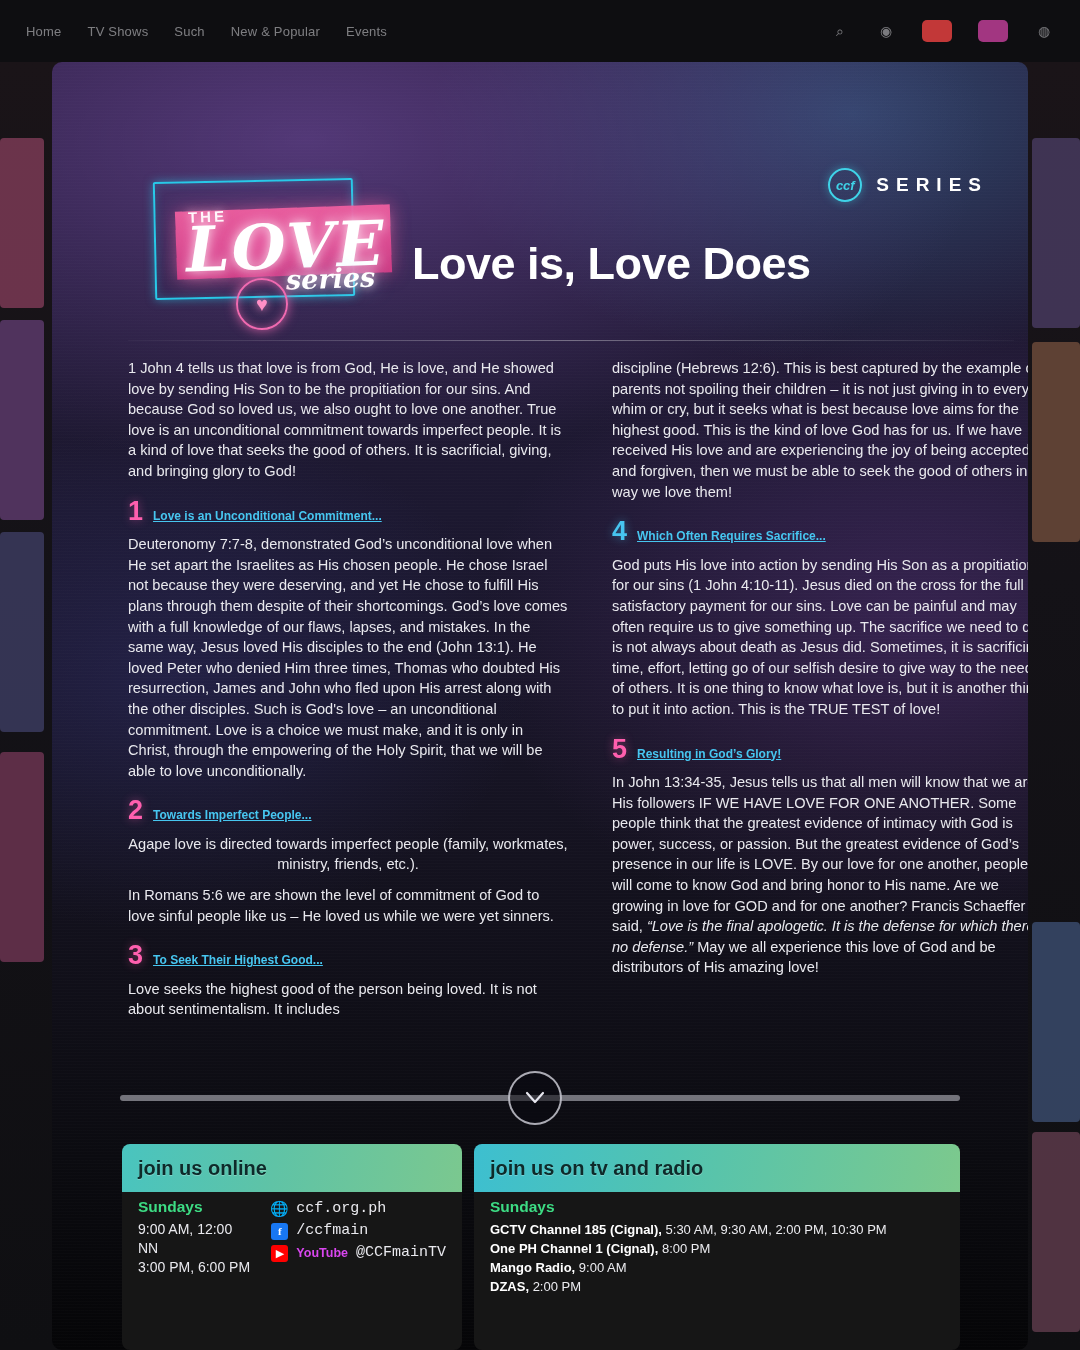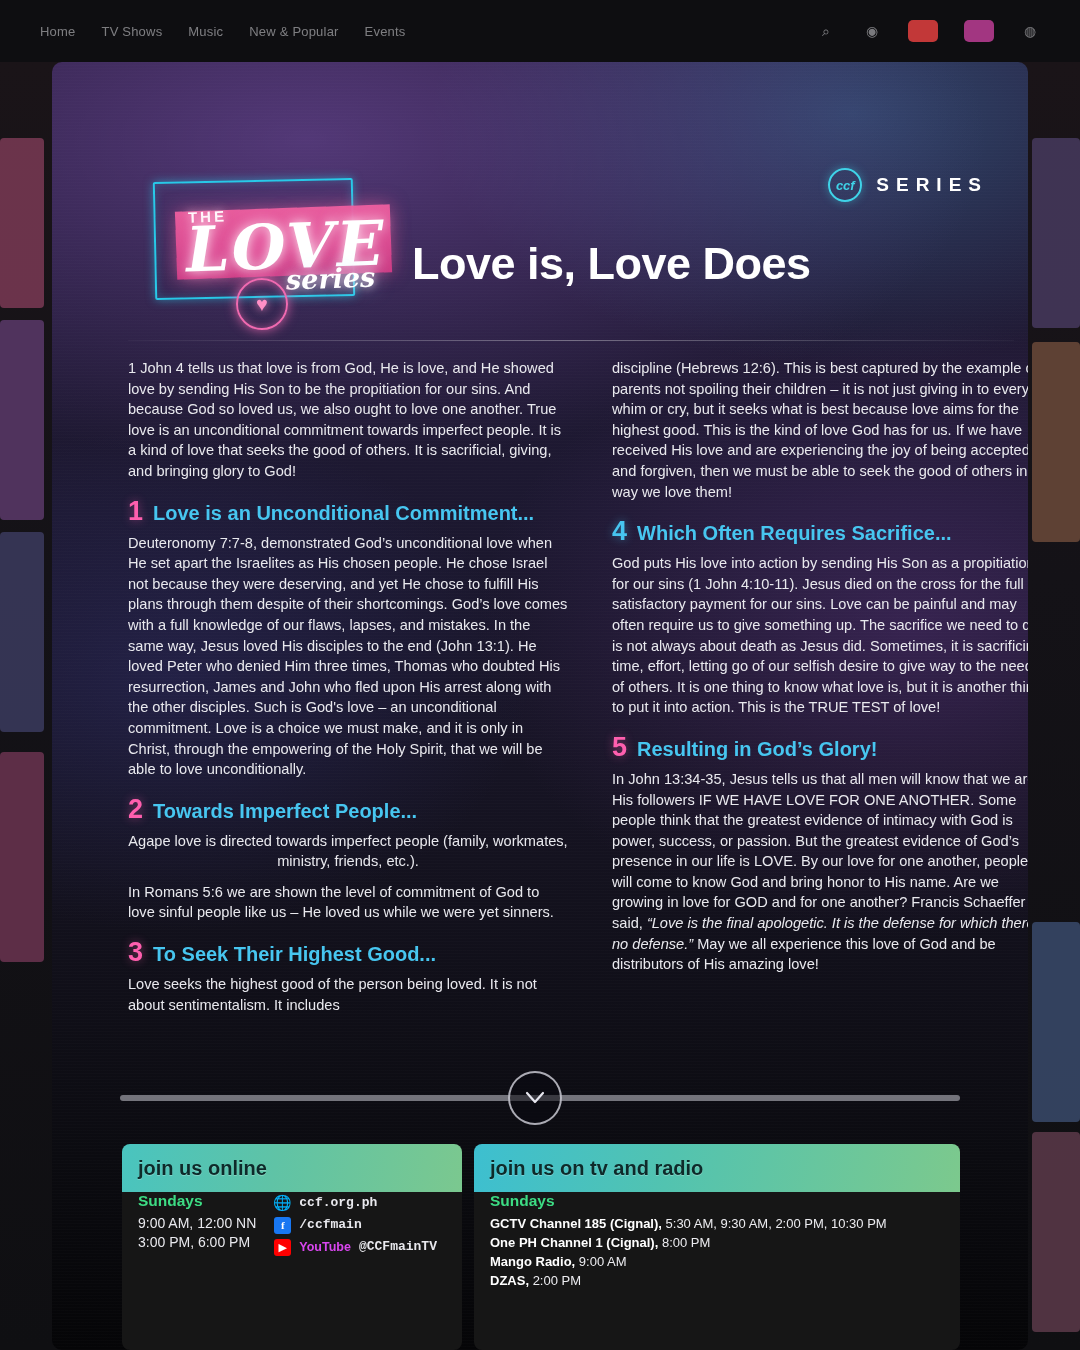--- a/index.html
+++ b/index.html
@@ -15,21 +15,21 @@
     width: 1080px; height: 1350px;
     background: #121215;
     overflow: hidden;
   }
 
   
   .bg-topbar {
     position: absolute; top: 0; left: 0; width: 1080px; height: 62px;
     background: #0e0e11;
     display: flex; align-items: center; gap: 26px;
-    padding: 0 40px;
+    padding: 0 26px;
   }
   .bg-topbar .navlink {
     color: #d8d8dc; font-size: 13px; opacity: .55; letter-spacing: .2px;
   }
   .bg-topbar .spacer { flex: 1; }
   .bg-icon {
     width: 20px; height: 20px; opacity: .5;
     display: inline-flex; align-items: center; justify-content: center;
     color: #e6e6ea; font-size: 14px;
   }
@@ -158,21 +158,21 @@
     display: flex; align-items: baseline; gap: 10px;
     margin: 16px 0 8px 0;
   }
   .pt .num {
     font-size: 27px; font-weight: 700; color: #ff5fae;
     text-shadow: 0 0 10px rgba(255,95,174,.45);
     line-height: 1;
   }
   .pt .num.blue { color: #47c6f0; text-shadow: 0 0 10px rgba(71,198,240,.45); }
   .pt .txt {
-    font-size: 20px; font-weight: 700; color: #47c6f0;
+    font-size: 12px; font-weight: 700; color: #47c6f0; text-decoration: underline;
   }
 
   
   .divider-bar {
     position: absolute; left: 68px; top: 1033px; width: 840px; height: 6px;
     background: rgba(200,200,210,.55); border-radius: 3px;
   }
   .chev {
     position: absolute; left: 456px; top: 1009px; width: 54px; height: 54px;
     border-radius: 50%; border: 2px solid rgba(225,225,235,.75);
@@ -190,50 +190,50 @@
   .panel.right { left: 422px; width: 486px; height: 206px; }
   .panel-head {
     height: 48px; display: flex; align-items: center; padding: 8px 16px;
     background: linear-gradient(100deg, #49c4bf 0%, #5fc3a6 45%, #7bc88f 100%);
     color: #0e2a2a; font-size: 20px; font-weight: 700;
     text-shadow: 0 1px 0 rgba(255,255,255,.25);
   }
   .panel.right .panel-head {
     background: linear-gradient(100deg, #3dbfd0 0%, #52c3b0 40%, #7cc98d 100%);
   }
-  .panel-body { padding: 0 16px; color: #e7e7ea; }
+  .panel-body { padding: 6px 16px; color: #e7e7ea; }
   .day {
     color: #3ddc84; font-weight: 700; font-size: 15.5px; margin-bottom: 4px;
   }
   .times { font-size: 14px; line-height: 19px; color: #e9e9ee; }
   .two-col { display: flex; gap: 18px; }
   .socials { font-size: 12.5px; line-height: 22px; color: #e9e9ee; }
   .social-row { display: flex; align-items: center; gap: 8px; }
   .ico {
     width: 17px; height: 17px; border-radius: 3px;
     display: inline-flex; align-items: center; justify-content: center;
     font-size: 11px; color: #fff; flex: 0 0 auto;
   }
   .ico.globe { background: transparent; color: #dcdce2; font-size: 15px; border-radius: 50%; }
   .ico.fb { background: #1877f2; font-weight: 700; font-family: "Liberation Serif", serif; }
   .ico.yt { background: #ff0000; }
   .yt-label { font-weight: 700; font-size: 12.5px; color: #d946ef; }
   .tv-line { font-size: 13px; line-height: 19px; color: #ececf0; }
   .tv-line b { color: #fff; }
-  .mono { font-family: "Liberation Mono", monospace; font-size: 13px; font-weight: bold; }
+  .mono { font-family: "Liberation Mono", monospace; font-size: 15px; }
 </style>
 </head>
 <body>
 
 <div id="page">
 
   <div class="bg-topbar">
     <span class="navlink">Home</span>
     <span class="navlink">TV Shows</span>
-    <span class="navlink">Music</span>
+    <span class="navlink">Such</span>
     <span class="navlink">New &amp; Popular</span>
     <span class="navlink">Events</span>
     <span class="spacer"></span>
     <span class="bg-icon">⌕</span>
     <span class="bg-icon">◉</span>
     <span class="bg-pill"></span>
     <span class="bg-pill2"></span>
     <span class="bg-icon">◍</span>
   </div>
   <div class="bg-tiles">

